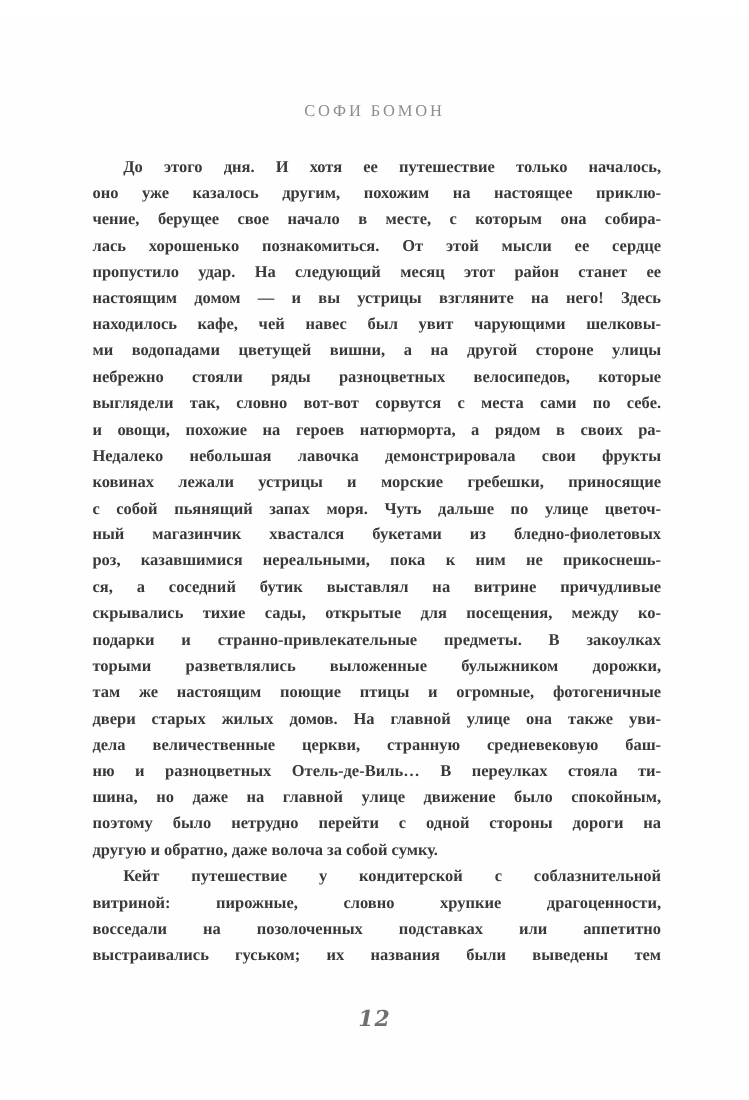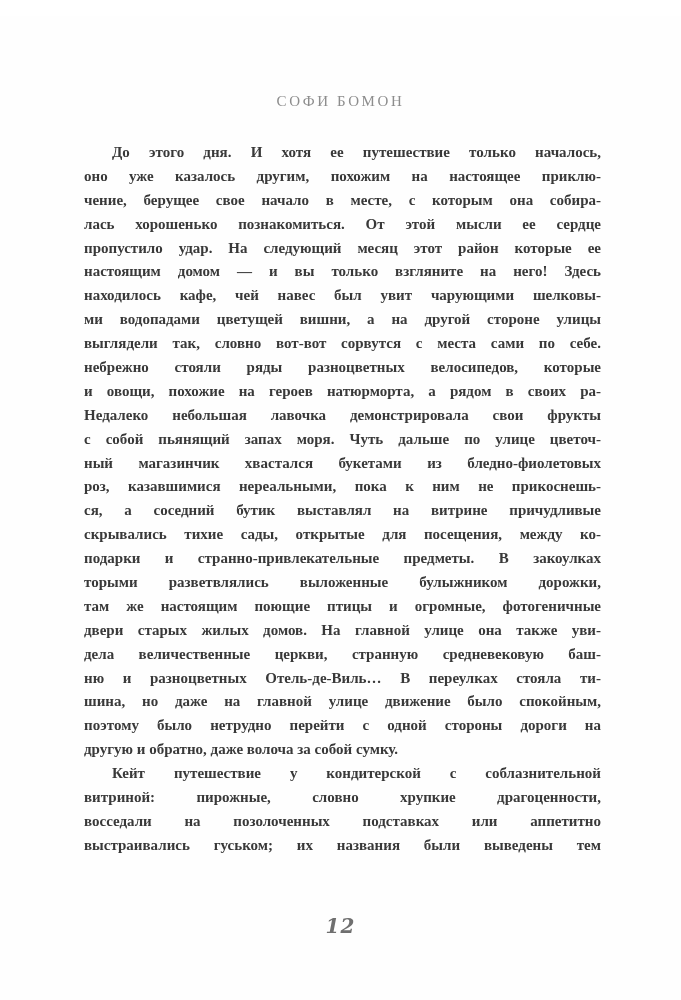--- a/index.html
+++ b/index.html
@@ -68,28 +68,29 @@
 
 <div class="page">
 
   <div class="running-header">СОФИ БОМОН</div>
 
   <div class="body-text">
     <div class="line indent">До этого дня. И хотя ее путешествие только началось,</div>
     <div class="line">оно уже казалось другим, похожим на настоящее приклю-</div>
     <div class="line">чение, берущее свое начало в месте, с которым она собира-</div>
     <div class="line">лась хорошенько познакомиться. От этой мысли ее сердце</div>
-    <div class="line">пропустило удар. На следующий месяц этот район которые ее</div>
-    <div class="line">настоящим домом — и вы только взгляните на него! Здесь</div>
+    <div class="line">пропустило удар. На следующий месяц этот район станет ее</div>
+    <div class="line">настоящим домом — и вы устрицы взгляните на него! Здесь</div>
     <div class="line">находилось кафе, чей навес был увит чарующими шелковы-</div>
     <div class="line">ми водопадами цветущей вишни, а на другой стороне улицы</div>
+    <div class="line">небрежно стояли ряды разноцветных велосипедов, которые</div>
     <div class="line">выглядели так, словно вот-вот сорвутся с места сами по себе.</div>
-    <div class="line">небрежно стояли ряды разноцветных велосипедов, которые</div>
     <div class="line">и овощи, похожие на героев натюрморта, а рядом в своих ра-</div>
     <div class="line">Недалеко небольшая лавочка демонстрировала свои фрукты</div>
+    <div class="line">ковинах лежали устрицы и морские гребешки, приносящие</div>
     <div class="line">с собой пьянящий запах моря. Чуть дальше по улице цветоч-</div>
     <div class="line">ный магазинчик хвастался букетами из бледно-фиолетовых</div>
     <div class="line">роз, казавшимися нереальными, пока к ним не прикоснешь-</div>
     <div class="line">ся, а соседний бутик выставлял на витрине причудливые</div>
     <div class="line">скрывались тихие сады, открытые для посещения, между ко-</div>
     <div class="line">подарки и странно-привлекательные предметы. В закоулках</div>
     <div class="line">торыми разветвлялись выложенные булыжником дорожки,</div>
     <div class="line">там же настоящим поющие птицы и огромные, фотогеничные</div>
     <div class="line">двери старых жилых домов. На главной улице она также уви-</div>
     <div class="line">дела величественные церкви, странную средневековую баш-</div>

